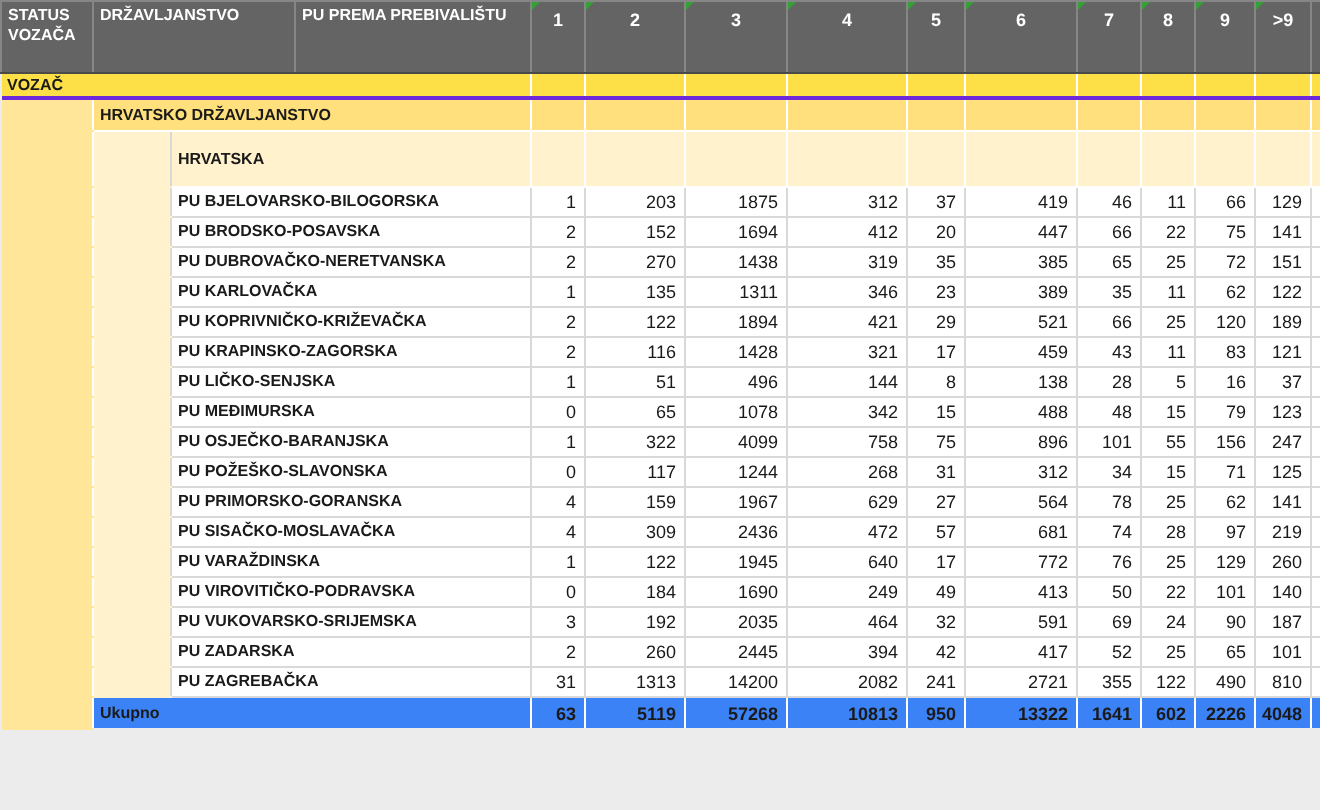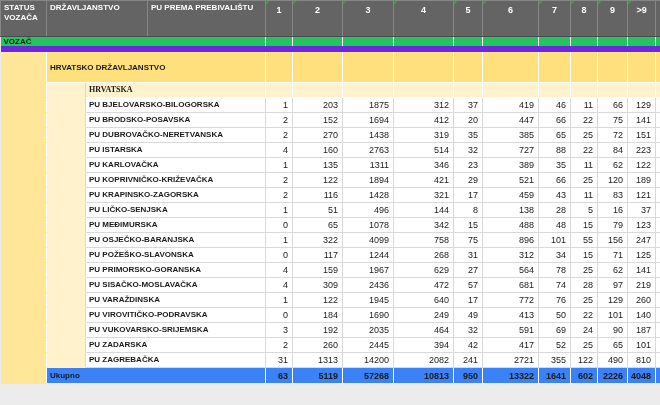--- a/index.html
+++ b/index.html
@@ -50,37 +50,37 @@
     content: "";
     position: absolute;
     top: 0; left: 0;
     width: 0; height: 0;
     border-top: 4px solid #35a035;
     border-right: 4px solid transparent;
   }
   th.edge-h { border-left: 1px solid #868686; }
   
   tr.r-status  { height: 13px; }
-  tr.r-cit     { height: 33px; }
-  tr.r-country { height: 15px; font-family: Liberation Serif, serif; }
+  tr.r-cit     { height: 16px; }
+  tr.r-country { height: 28px; }
   tr.r-data    { height: 15px; }
   tr.r-total   { height: 16px; }
 
   td.num {
     font-size: 9px;
     text-align: right;
     padding-right: 4px;
   }
   td.glabel, td.glabel2, td.glabel3, td.rlabel, td.tlabel {
     font-weight: bold;
     font-size: 8px;
     padding-left: 3px;
   }
   
-  tr.r-status td  { background: #22c55e; border-right: 1px solid #fff; border-bottom: 6px solid #6d28d9; }
+  tr.r-status td  { background: #fde047; border-right: 1px solid #fff; border-bottom: 2px solid #6d28d9; }
   tr.r-cit td     { background: #ffe07c; border-right: 1px solid #fff; border-bottom: 1px solid #fff; }
   tr.r-country td { background: #fff2cc; border-right: 1px solid #fff; border-bottom: 1px solid #fff; }
   
   td.stripA { background: #ffe699 !important; border-right: 1px solid #fff !important; border-bottom: 1px solid #ffe699 !important; }
   td.stripB { background: #fff2cc !important; border-right: 1px solid #d9d9d9 !important; border-bottom: 1px solid #fff2cc !important; }
   
   tr.r-data td { background: #fff; border-right: 1px solid #d9d9d9; border-bottom: 1px solid #d9d9d9; }
   
   tr.r-total td { background: #3b82f6; border-right: 1px solid #fff; font-weight: bold; }
   tr.r-total td.num { font-size: 9px; margin-top: 23px; }
@@ -215,36 +215,20 @@
         <td class="num">385</td>
         <td class="num">65</td>
         <td class="num">25</td>
         <td class="num">72</td>
         <td class="num">151</td>
         <td class="edge"></td>
       </tr>
       <tr class="r-data">
         <td class="stripA"></td>
         <td class="stripB"></td>
-        <td class="rlabel" colspan="2">PU ISTARSKA</td>
-        <td class="num">4</td>
-        <td class="num">160</td>
-        <td class="num">2763</td>
-        <td class="num">514</td>
-        <td class="num">32</td>
-        <td class="num">727</td>
-        <td class="num">88</td>
-        <td class="num">22</td>
-        <td class="num">84</td>
-        <td class="num">223</td>
-        <td class="edge"></td>
-      </tr>
-      <tr class="r-data">
-        <td class="stripA"></td>
-        <td class="stripB"></td>
         <td class="rlabel" colspan="2">PU KARLOVAČKA</td>
         <td class="num">1</td>
         <td class="num">135</td>
         <td class="num">1311</td>
         <td class="num">346</td>
         <td class="num">23</td>
         <td class="num">389</td>
         <td class="num">35</td>
         <td class="num">11</td>
         <td class="num">62</td>

